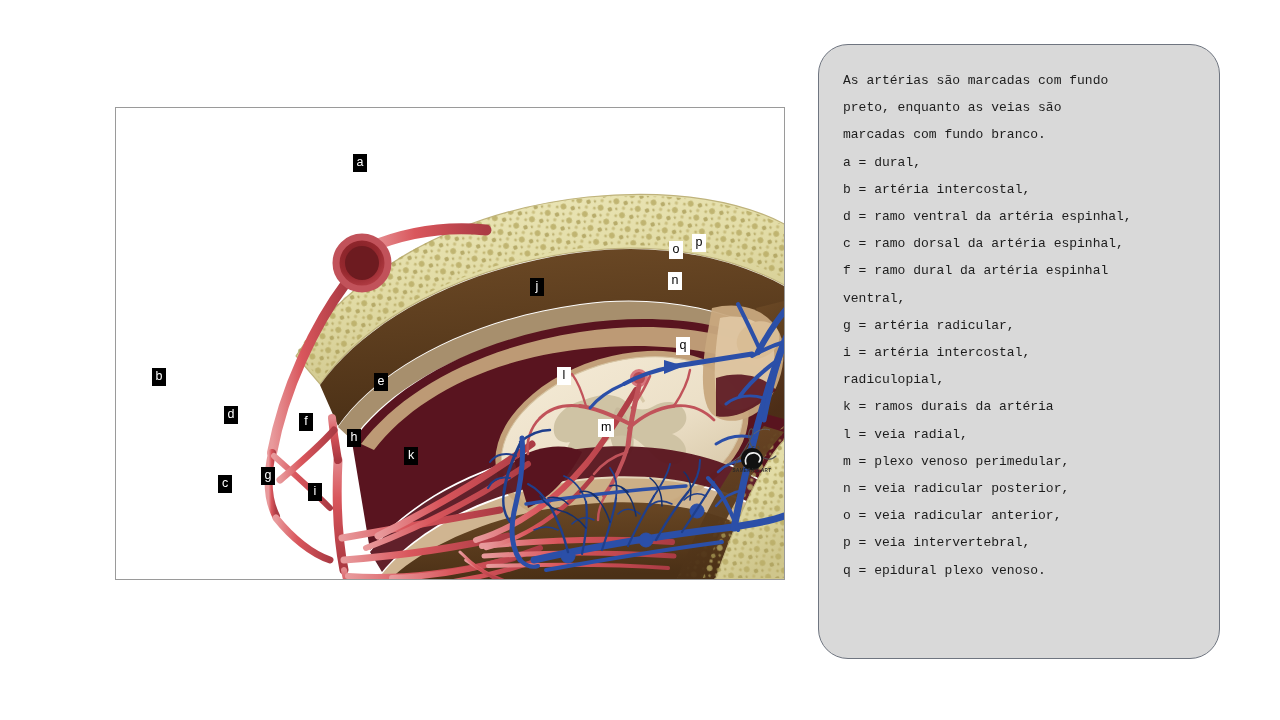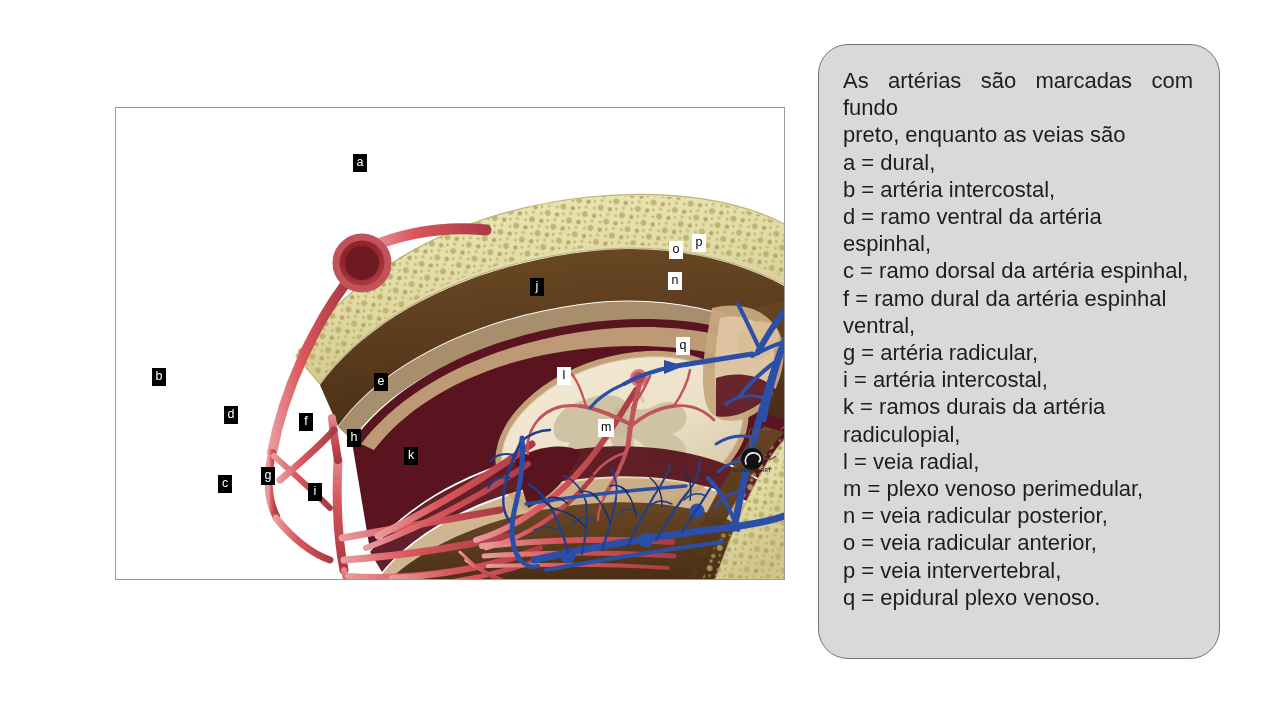--- a/index.html
+++ b/index.html
@@ -62,22 +62,22 @@
     position: absolute;
     left: 818px; top: 44px;
     width: 402px; height: 615px;
     background: #d9d9d9;
     border: 1.3px solid #6f7580;
     border-radius: 30px;
     box-sizing: border-box;
     padding: 22px 26px 18px 24px;
   }
   #legend-list {
-    font-family: Liberation Sans, sans-serif;
-    font-size: 22px;
+    font-family: Liberation Mono, monospace;
+    font-size: 13px;
     line-height: 27.2px;
     color: #1d1d1d;
   }
   .leg-line { text-align: justify; text-justify: inter-word; margin: 0; }
   .leg-line.last-of-par { text-align: left; }
   .leg-para { margin: 0; }
 </style>
 </head>
 <body>
 
@@ -374,38 +374,39 @@
       <div id="wm-text">SAMERA'S ART</div>
     </div>
   </div>
 
   <div id="legend-box">
     <div id="legend-list">
 
       <div class="leg-para">
         <div class="leg-line">As artérias são marcadas com fundo</div>
         <div class="leg-line">preto, enquanto as veias são</div>
+        <div class="leg-line last-of-par">marcadas com fundo branco.</div>
       </div>
 
       <div class="leg-line last-of-par">a = dural,</div>
       <div class="leg-line last-of-par">b = artéria intercostal,</div>
       <div class="leg-line last-of-par">d = ramo ventral da artéria espinhal,</div>
       <div class="leg-line last-of-par">c = ramo dorsal da artéria espinhal,</div>
 
       <div>
         <div class="leg-line">f = ramo dural da artéria espinhal</div>
         <div class="leg-line last-of-par">ventral,</div>
       </div>
 
       <div class="leg-line last-of-par">g = artéria radicular,</div>
       <div class="leg-line last-of-par">i = artéria intercostal,</div>
 
       <div>
+        <div class="leg-line last-of-par">radiculopial,</div>
         <div class="leg-line">k = ramos durais da artéria</div>
-        <div class="leg-line last-of-par">radiculopial,</div>
       </div>
 
       <div class="leg-line last-of-par"> l = veia radial,</div>
       <div class="leg-line last-of-par">m = plexo venoso perimedular,</div>
       <div class="leg-line last-of-par">n = veia radicular posterior,</div>
       <div class="leg-line last-of-par">o = veia radicular anterior,</div>
       <div class="leg-line last-of-par">p = veia intervertebral,</div>
       <div class="leg-line last-of-par">q = epidural plexo venoso.</div>
 
     </div>

